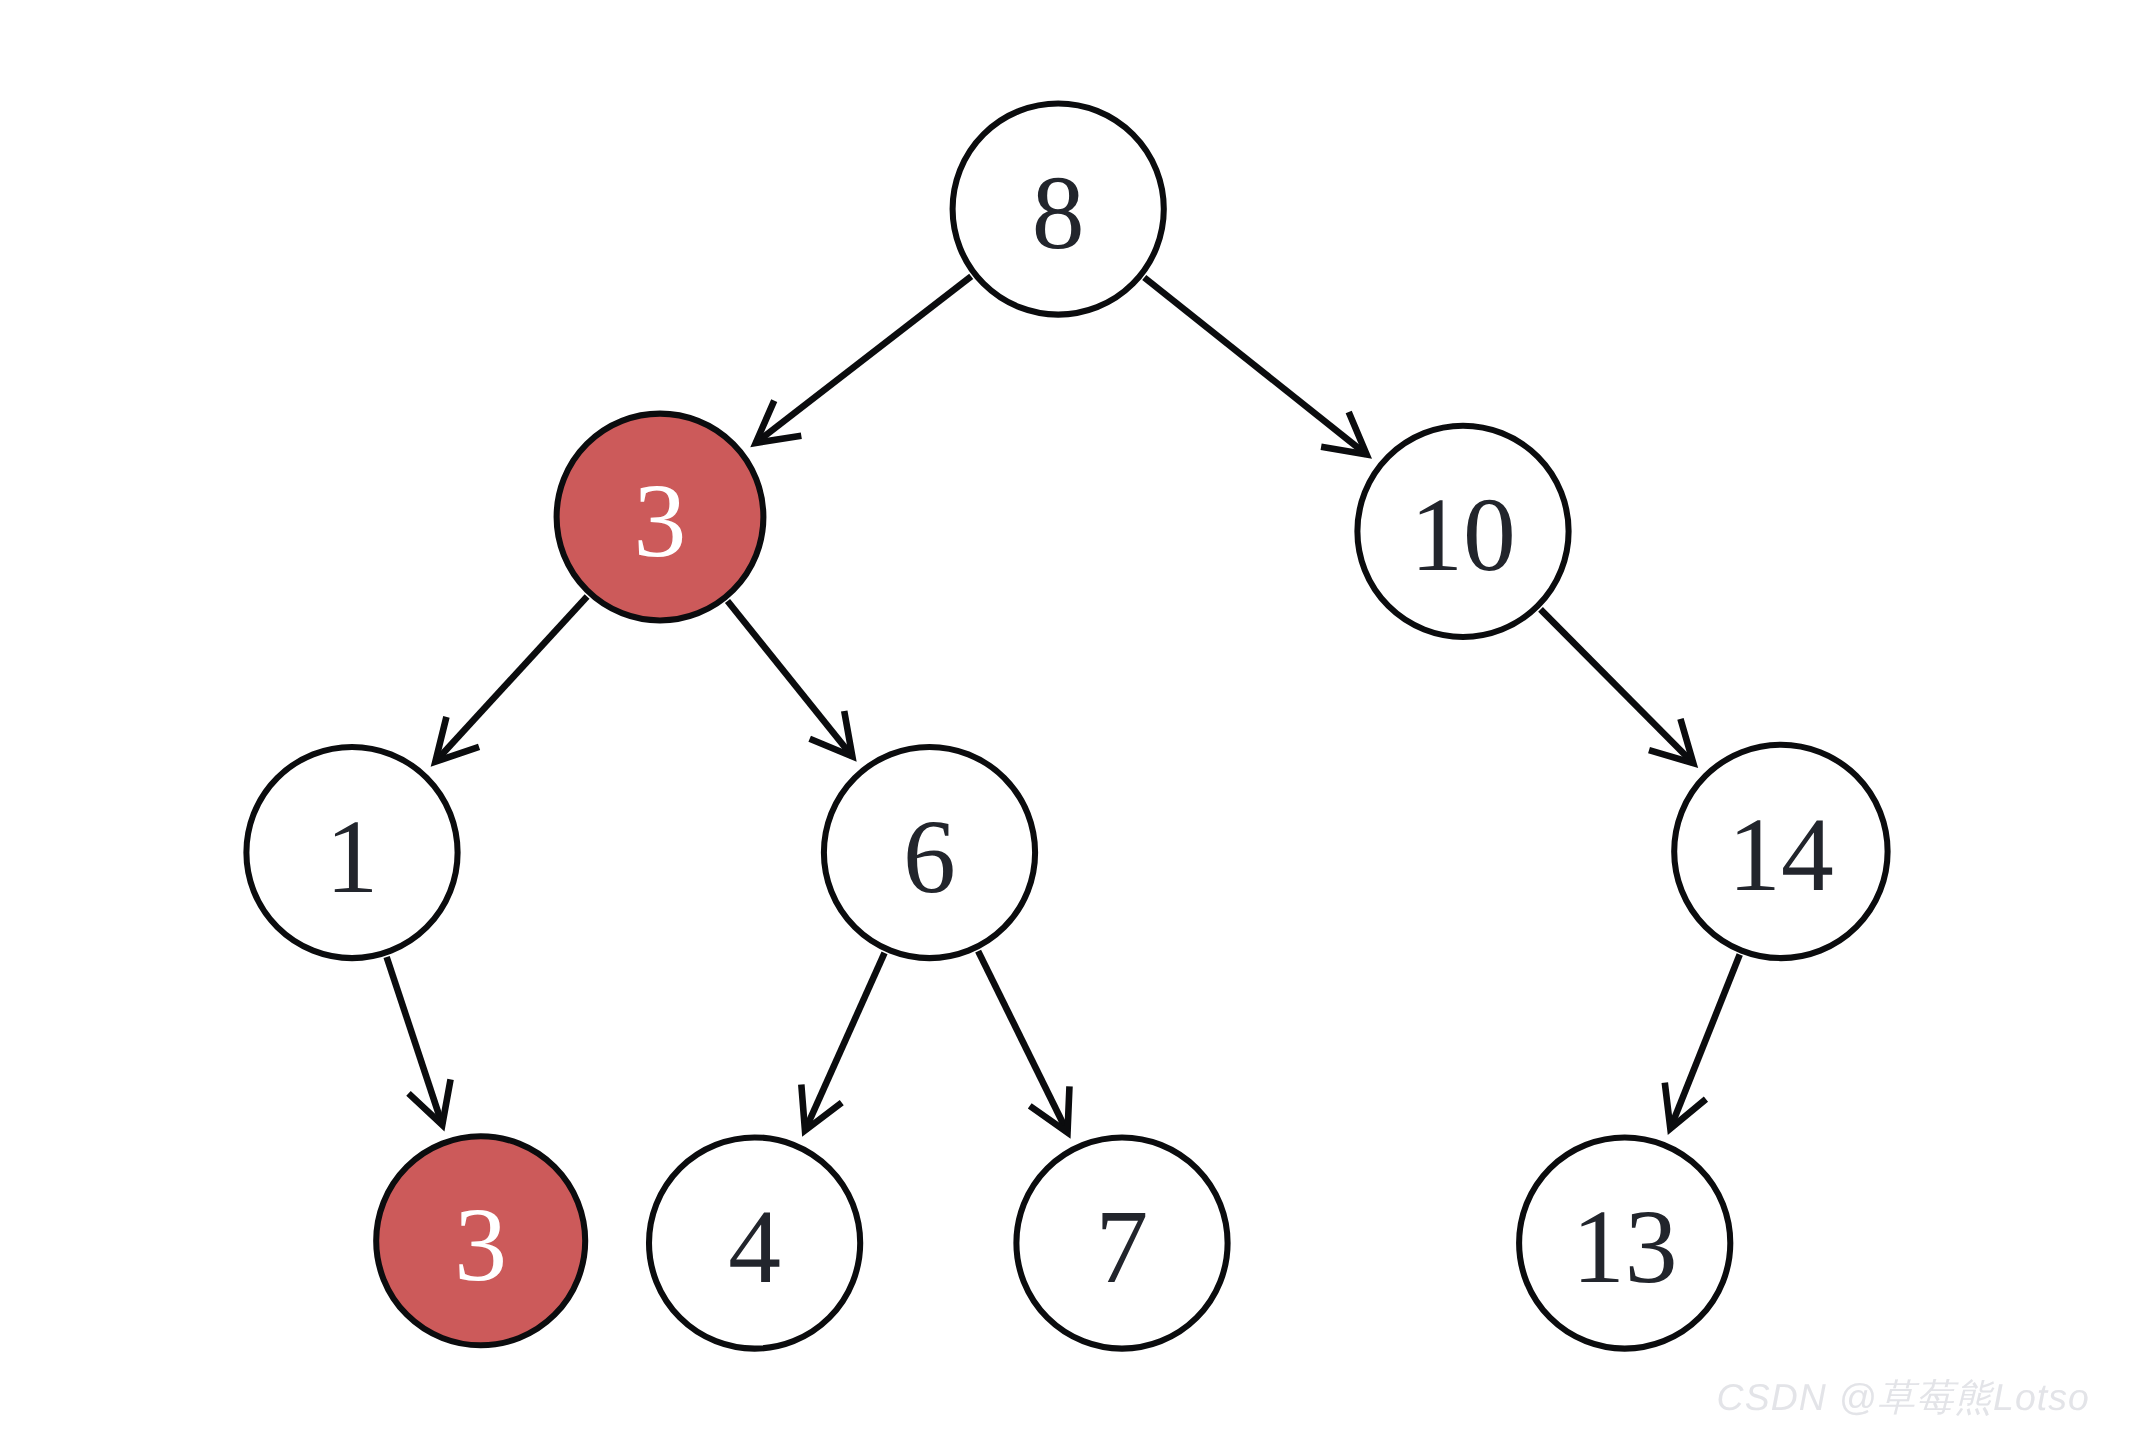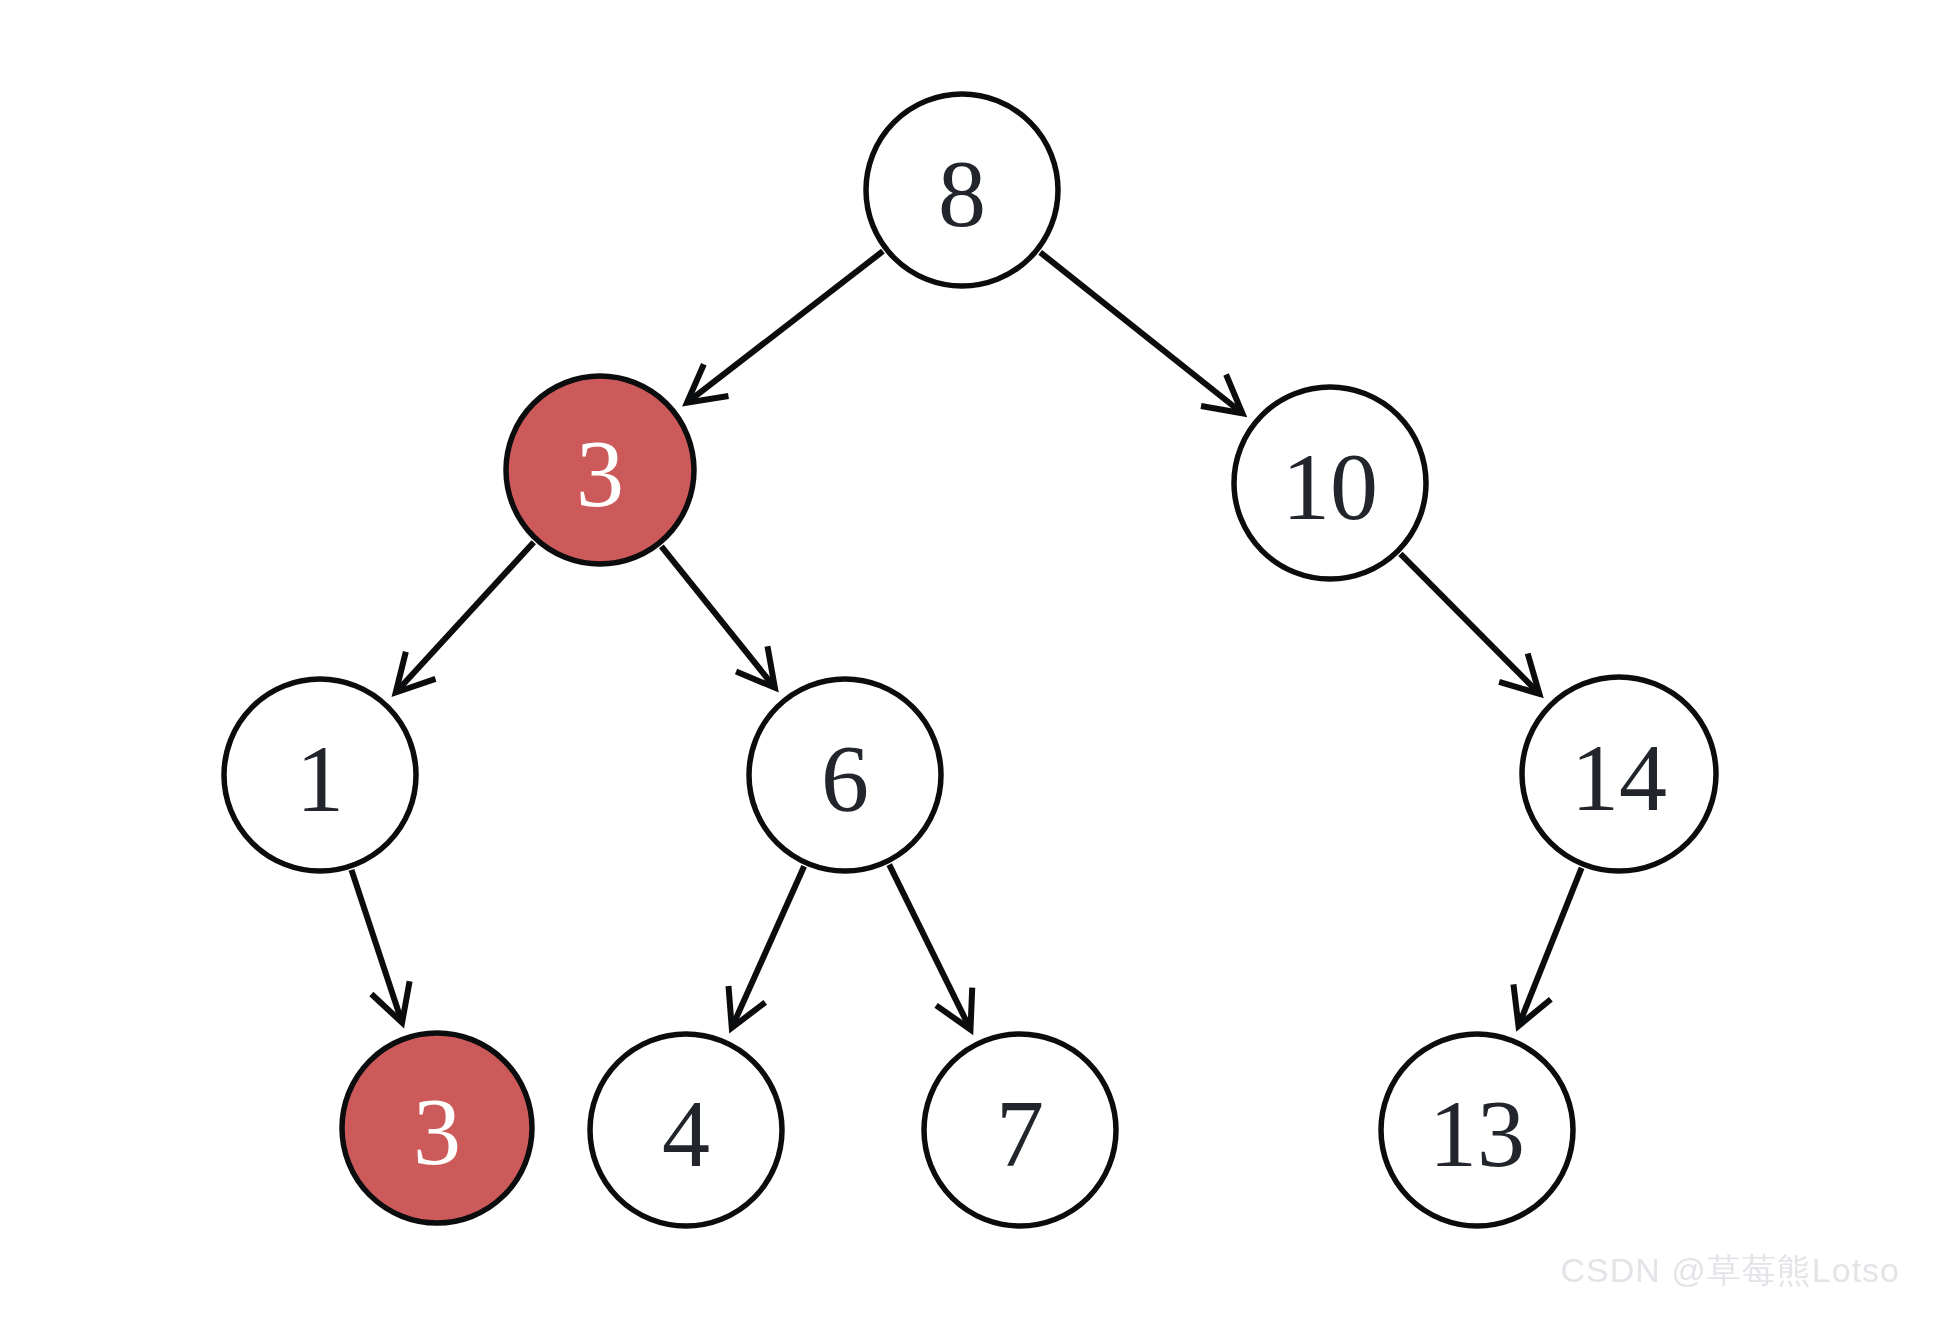--- a/index.html
+++ b/index.html
@@ -62,20 +62,21 @@
   #watermark {
     position: absolute;
     right: 36px;
     bottom: 26px;
     font-family: "Liberation Sans", "DejaVu Sans", sans-serif;
     font-size: 34px;
     color: #e3e4e8;
     letter-spacing: 1px;
     white-space: nowrap;
     user-select: none;
+    font-style: italic;
   }
 </style>
 </head>
 <body>
 
 <div id="canvas">
 
   <svg id="tree-svg" viewBox="0 0 1936 1320">
     <g id="edge-layer">
         <g>

